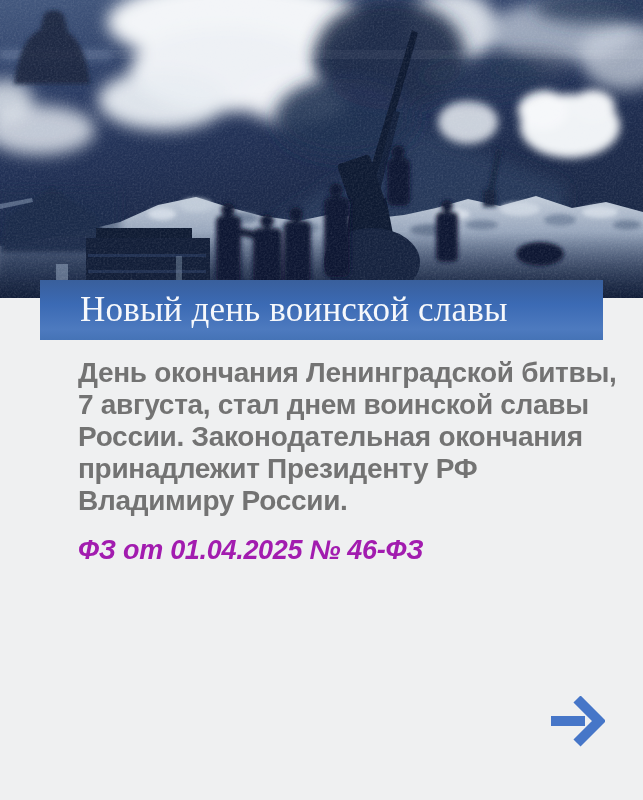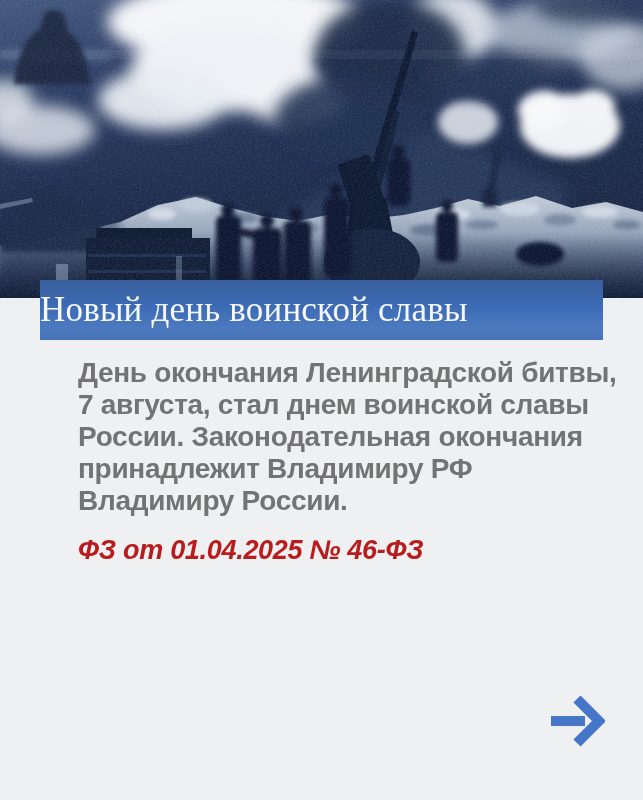--- a/index.html
+++ b/index.html
@@ -4,37 +4,37 @@
 <style>
   html,body{margin:0;padding:0;}
   .stage{
     position:relative;width:643px;height:800px;overflow:hidden;
     background:#eff0f1;font-family:"Liberation Sans",sans-serif;
   }
   .photo{position:absolute;left:0;top:0;width:643px;height:298px;overflow:hidden;}
   .banner{
     position:absolute;left:40px;top:280px;width:563px;height:60px;
     background:linear-gradient(180deg,#395f9c 0%,#3b6ab4 40%,#4d7abf 82%,#4573b6 100%);
-    box-sizing:border-box;
+    box-sizing:border-box;padding-left:40px;
     display:flex;align-items:center;
   }
   .banner-title{
     font-family:"Liberation Serif","DejaVu Serif",serif;
     font-size:35px;font-weight:400;color:#f6f8fb;letter-spacing:0.2px;
     white-space:nowrap;
   }
   .body-text{
     position:absolute;left:78px;top:357px;width:540px;
     color:#737373;font-size:28px;font-weight:700;line-height:32px;
     letter-spacing:-0.3px;
   }
   .body-line{white-space:nowrap;}
   .law-ref{
     position:absolute;left:78px;top:535px;width:500px;
-    color:#b91c1c;font-size:27px;font-weight:700;font-style:italic;
+    color:#a21caf;font-size:27px;font-weight:700;font-style:italic;
     letter-spacing:-0.3px;white-space:nowrap;
   }
   .next-arrow{
     position:absolute;left:549px;top:696px;width:56px;height:52px;
     cursor:pointer;
   }
 </style>
 </head>
 <body>
 
@@ -175,21 +175,21 @@
   </div>
 
   <div class="banner">
     <span class="banner-title">Новый день воинской славы</span>
   </div>
 
   <div class="body-text">
     <div class="body-line">День окончания Ленинградской битвы,</div>
     <div class="body-line">7 августа, стал днем воинской славы</div>
     <div class="body-line">России. Законодательная окончания</div>
-    <div class="body-line">принадлежит Владимиру РФ</div>
+    <div class="body-line">принадлежит Президенту РФ</div>
     <div class="body-line">Владимиру России.</div>
   </div>
 
   <div class="law-ref">ФЗ от 01.04.2025 № 46-ФЗ</div>
 
   <div class="next-arrow">
     <svg width="56" height="52" viewBox="0 0 56 52" xmlns="http://www.w3.org/2000/svg">
       <rect x="2" y="20" width="34" height="10" fill="#4676c8"></rect>
       <polyline points="28,3 50,25 28,47" fill="none" stroke="#4676c8" stroke-width="10" stroke-linejoin="miter" stroke-linecap="butt"></polyline>
     </svg>

